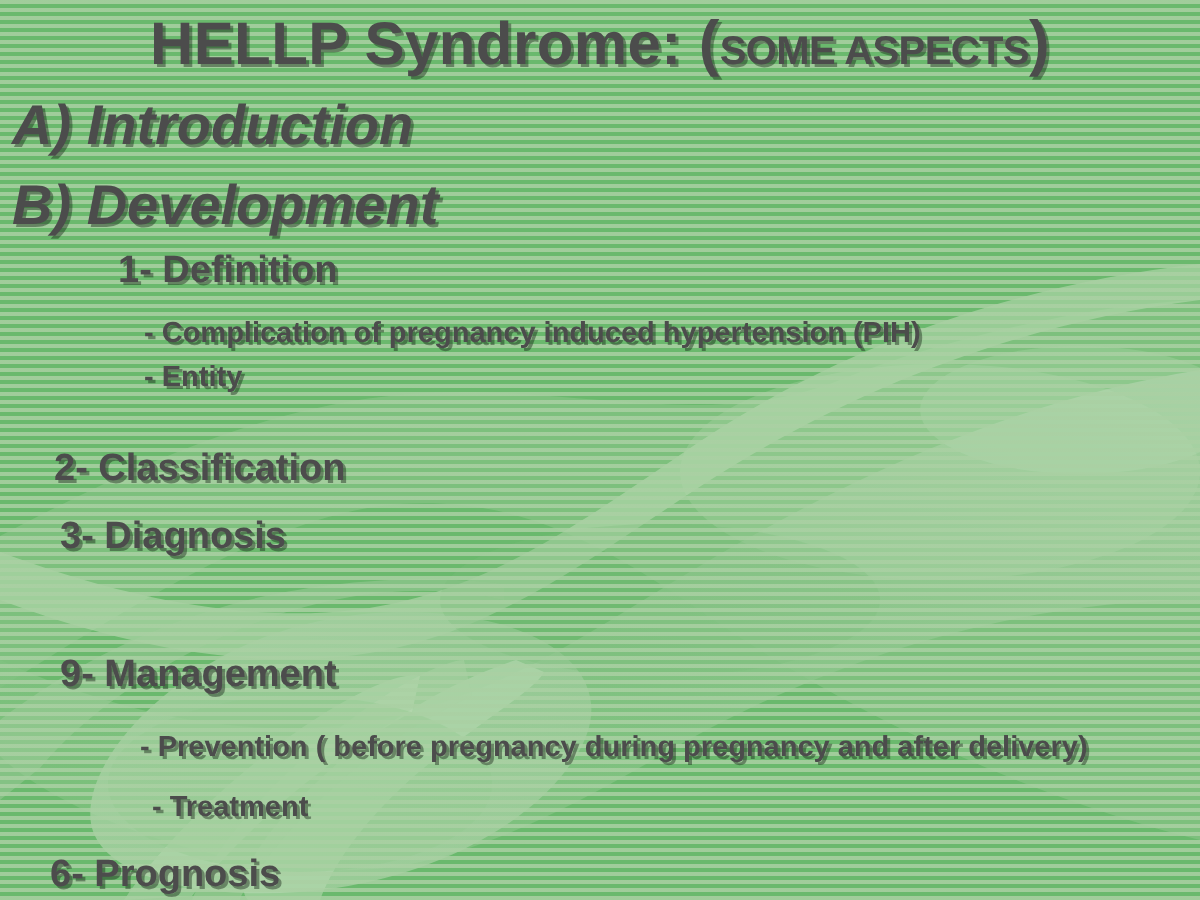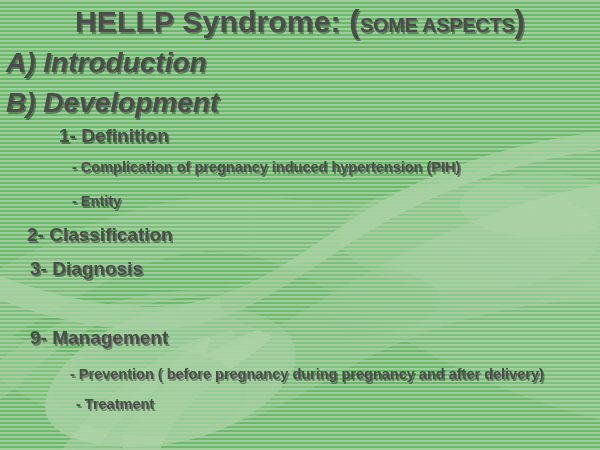--- a/index.html
+++ b/index.html
@@ -92,21 +92,21 @@
     font-weight: bold;
     margin-left: 40px;
   }
 
   .lvl-dash.wide { left: 30px; }
 
   #t-intro     { top: 49px; }
   #t-dev       { top: 89px; }
   #t-def       { top: 126px; margin-left: 32px; }
   #t-compl     { top: 160px; }
-  #t-entity    { top: 194px; }
+  #t-entity    { top: 182px; }
   #t-class     { top: 225px; }
   #t-diag      { top: 259px; left: 30px; }
   #t-epi       { top: 293px; left: 31px; }
   #t-mgmt      { top: 328px; left: 30px; }
   #t-prev      { top: 367px; }
   #t-treat     { top: 397px; left: 36px; }
   #t-prog      { top: 428px; left: 25px; }
 </style>
 </head>
 <body>
@@ -197,15 +197,16 @@
 
     <div id="t-diag" class="txt lvl-1">3- Diagnosis</div>
 
 
     <div id="t-mgmt" class="txt lvl-1">9- Management</div>
 
     <div id="t-prev" class="txt lvl-dash wide">- Prevention ( before pregnancy during pregnancy and after delivery)</div>
 
     <div id="t-treat" class="txt lvl-dash">- Treatment</div>
 
+    <div id="t-prog" class="txt lvl-1">6- Prognosis</div>
 
   </div>
 </div>
 
 </body></html>

